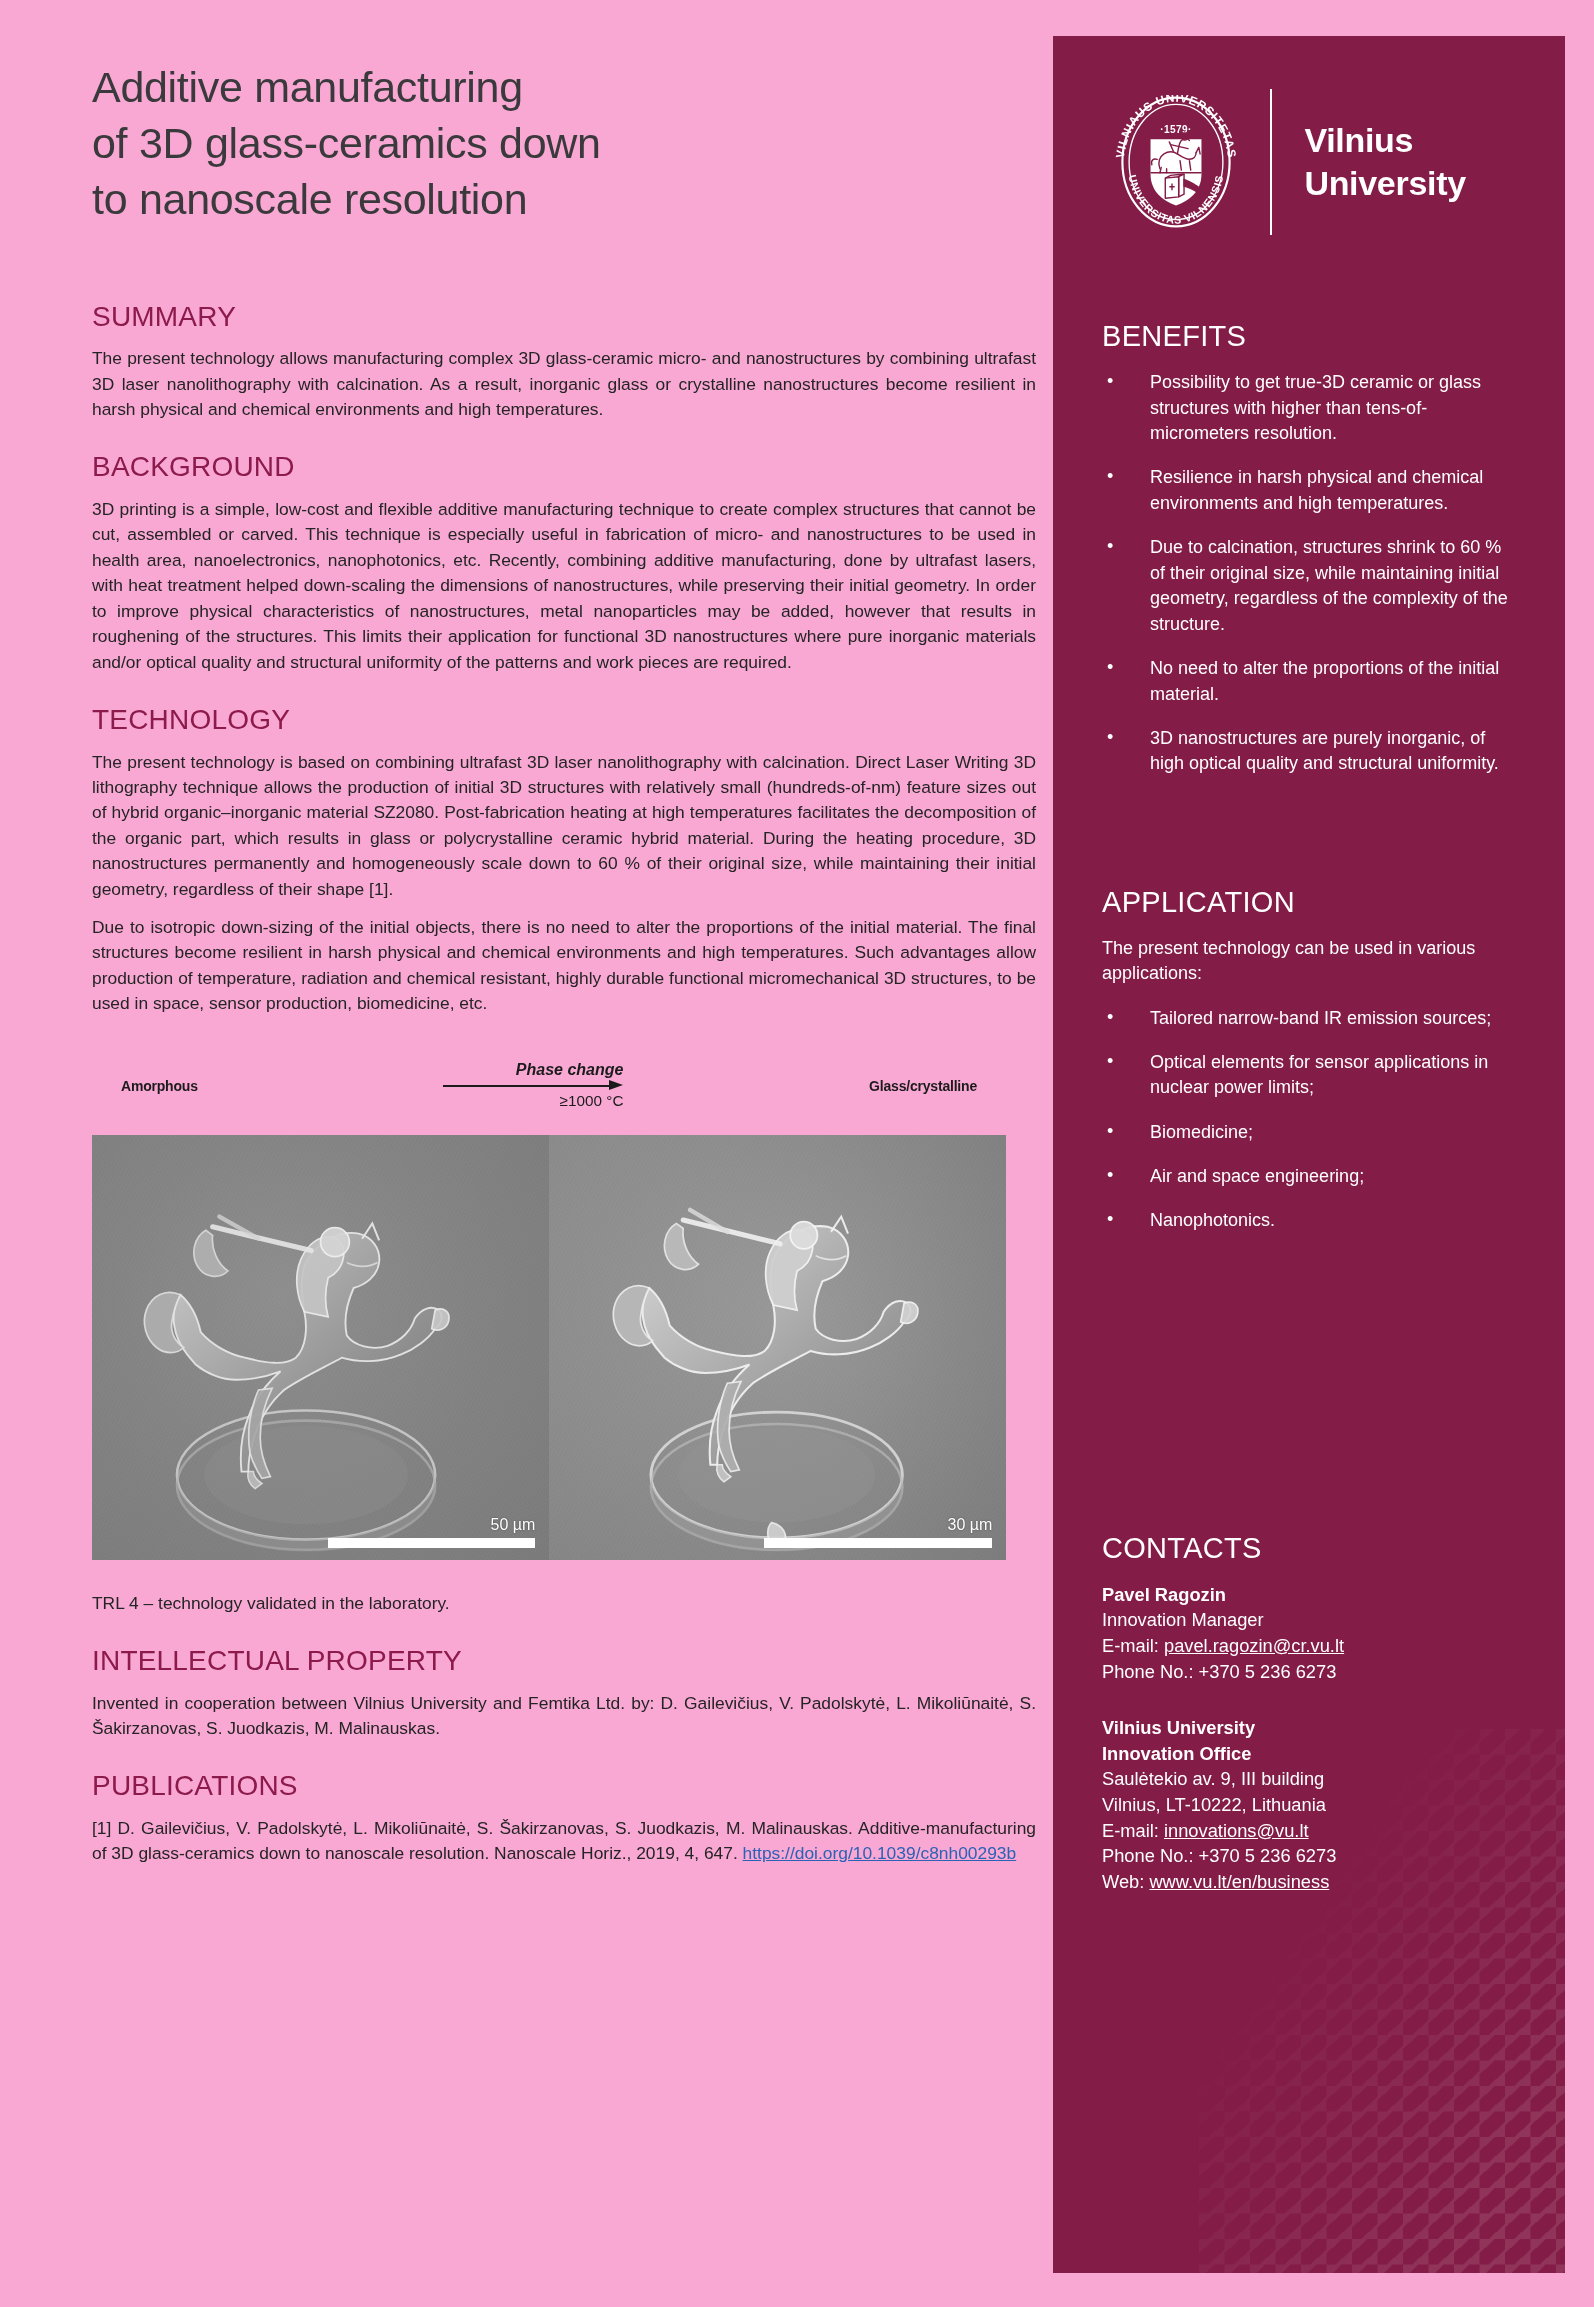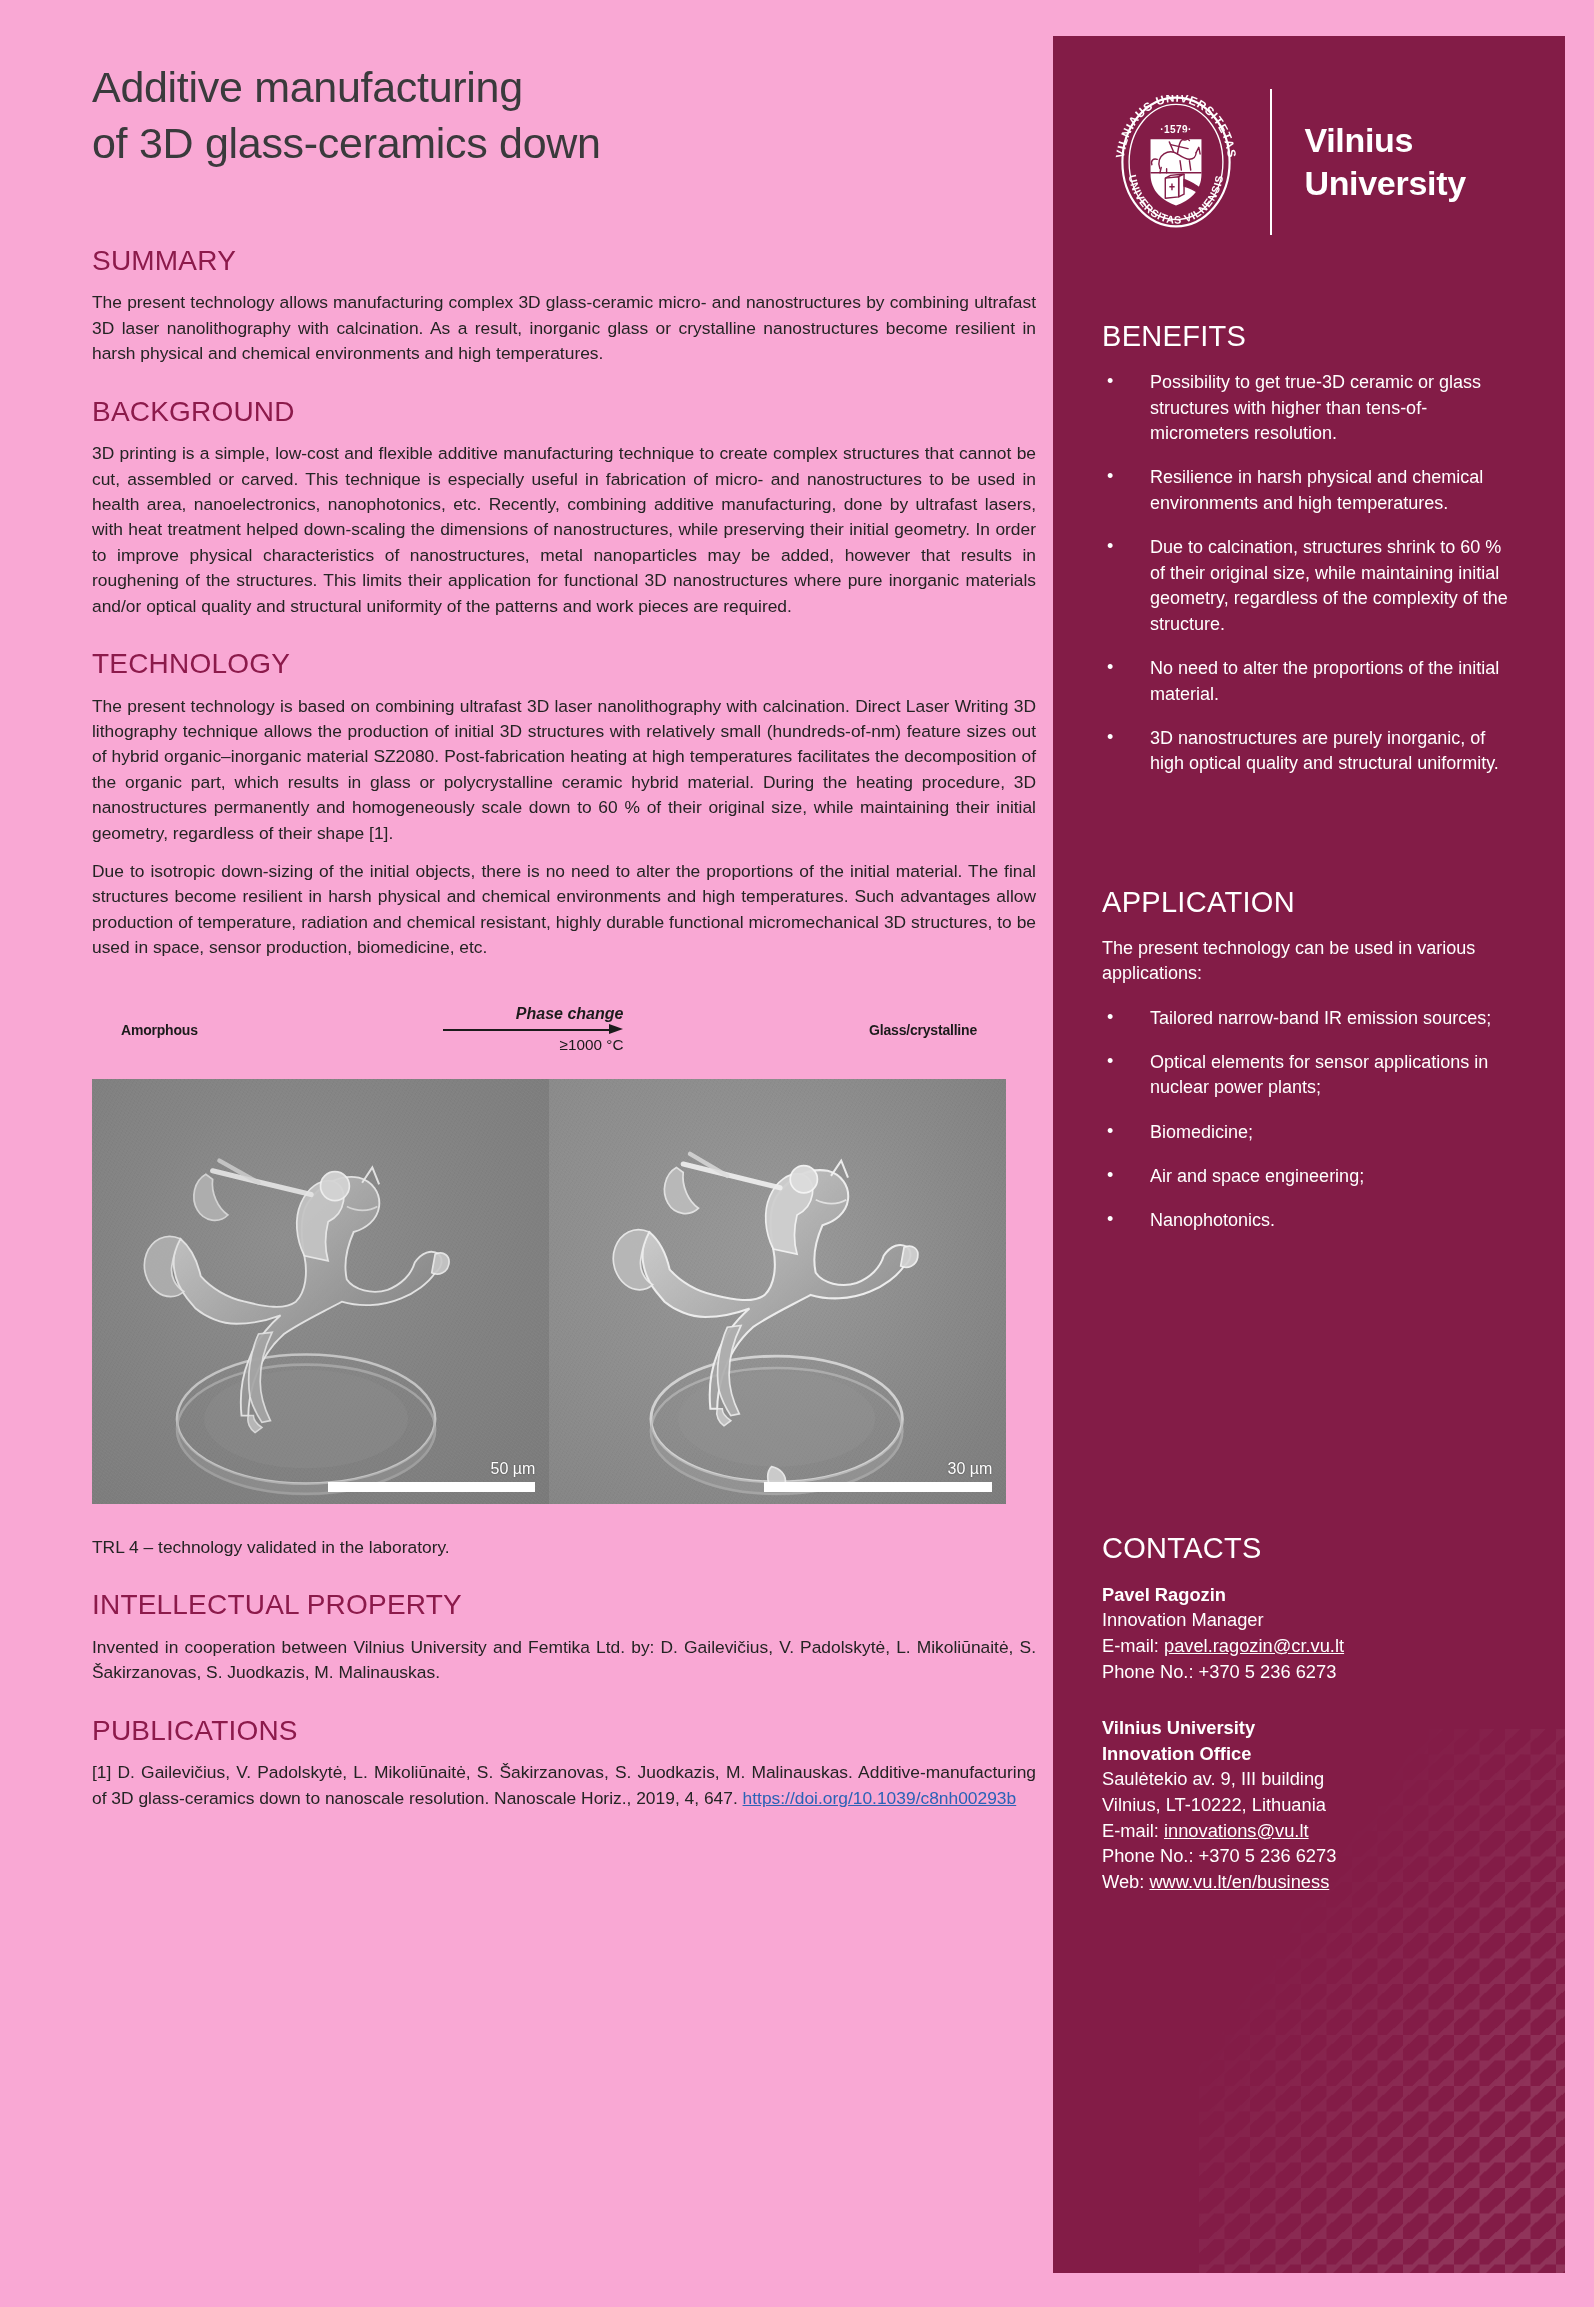--- a/index.html
+++ b/index.html
@@ -280,20 +280,21 @@
 </head>
 <body>
 
 <div class="page">
 
   <div class="main-col">
 
     <div class="poster-title">
       <span class="tline">Additive manufacturing</span>
       <span class="tline">of 3D glass-ceramics down</span>
+      <span class="tline">to nanoscale resolution</span>
     </div>
 
     <div class="section">
       <div class="sec-head">SUMMARY</div>
       <p class="body-text">The present technology allows manufacturing complex 3D glass-ceramic micro- and nanostructures by combining ultrafast 3D laser nanolithography with calcination. As a result, inorganic glass or crystalline nanostructures become resilient in harsh physical and chemical environments and high temperatures.</p>
     </div>
 
     <div class="section">
       <div class="sec-head">BACKGROUND</div>
       <p class="body-text">3D printing is a simple, low-cost and flexible additive manufacturing technique to create complex structures that cannot be cut, assembled or carved. This technique is especially useful in fabrication of micro- and nanostructures to be used in health area, nanoelectronics, nanophotonics, etc. Recently, combining additive manufacturing, done by ultrafast lasers, with heat treatment helped down-scaling the dimensions of nanostructures, while preserving their initial geometry. In order to improve physical characteristics of nanostructures, metal nanoparticles may be added, however that results in roughening of the structures. This limits their application for functional 3D nanostructures where pure inorganic materials and/or optical quality and structural uniformity of the patterns and work pieces are required.</p>
@@ -520,21 +521,21 @@
         </ul>
       </div>
 
       <div class="sb-gap-app"></div>
 
       <div class="sb-block">
         <div class="sb-head">APPLICATION</div>
         <div class="sb-intro">The present technology can be used in various applications:</div>
         <ul class="sb-list">
           <li><span class="bullet">•</span><span>Tailored narrow-band IR emission sources;</span></li>
-          <li><span class="bullet">•</span><span>Optical elements for sensor applications in nuclear power plants;</span></li>
+          <li><span class="bullet">•</span><span>Optical elements for sensor applications in nuclear power limits;</span></li>
           <li><span class="bullet">•</span><span>Biomedicine;</span></li>
           <li><span class="bullet">•</span><span>Air and space engineering;</span></li>
           <li><span class="bullet">•</span><span>Nanophotonics.</span></li>
         </ul>
       </div>
 
       <div class="sb-gap-contacts"></div>
 
       <div class="sb-block">
         <div class="sb-head">CONTACTS</div>

